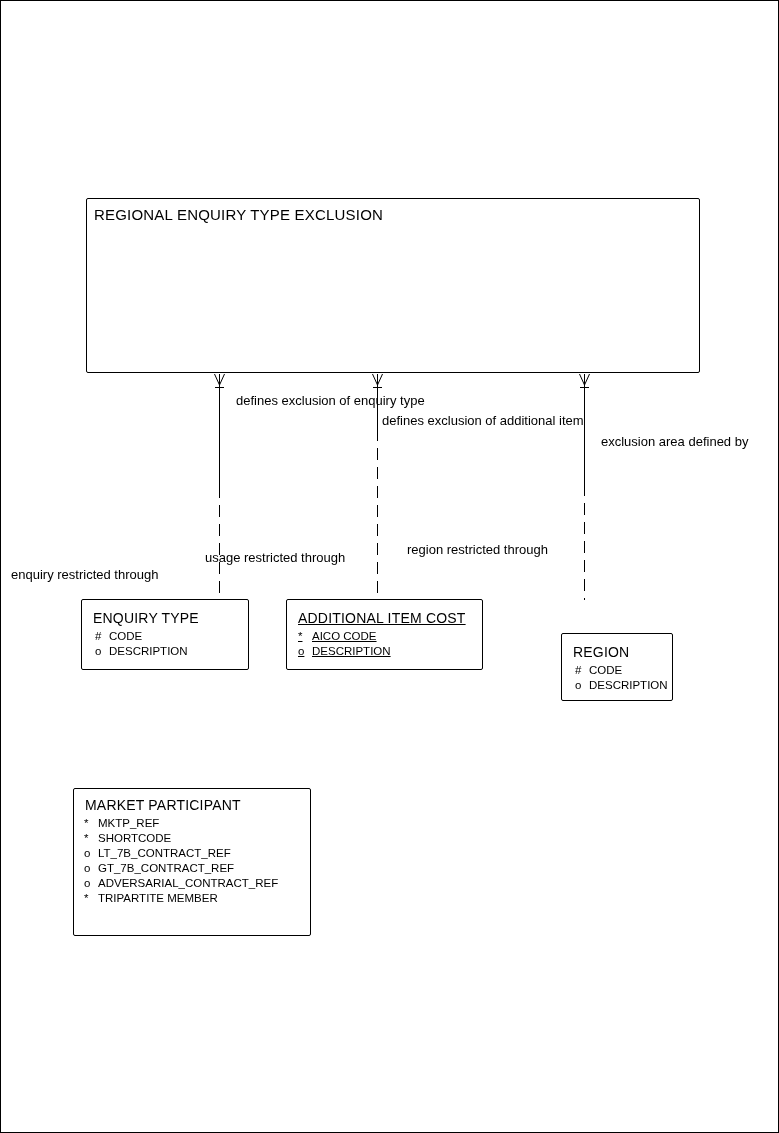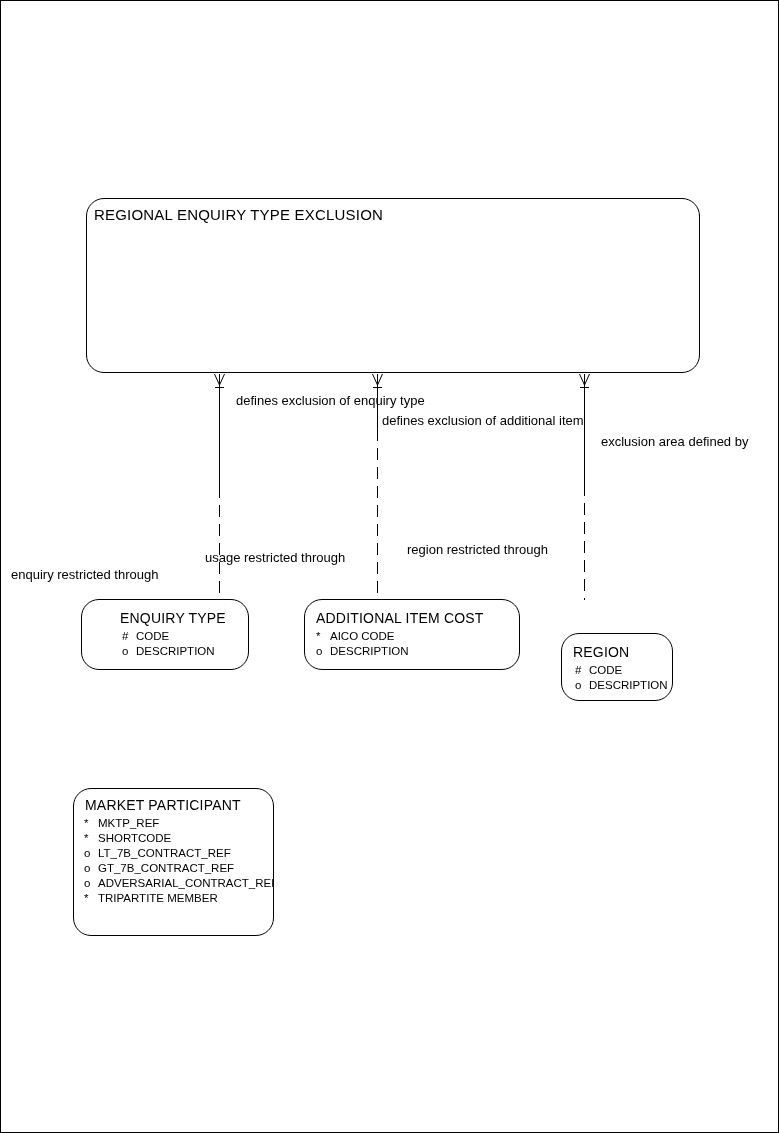--- a/index.html
+++ b/index.html
@@ -10,21 +10,21 @@
     border:1px solid #000;
     background:#fff;
     font-family:"Liberation Sans", sans-serif;
     color:#000;
     overflow:hidden;
   }
   .entity{
     position:absolute;
     box-sizing:border-box;
     border:1px solid #000;
-    border-radius:18px;
+    border-radius:2px;
     background:transparent;
     overflow:hidden;
     white-space:nowrap;
   }
   .entity-title{
     font-size:14px;
     line-height:16px;
     letter-spacing:0.2px;
   }
   #big-entity .entity-title{
@@ -100,35 +100,35 @@
     <div class="entity-title">REGIONAL ENQUIRY TYPE EXCLUSION</div>
   </div>
 
   <div class="rel-label" style="left:235px;top:393px;">defines exclusion of enquiry type</div>
   <div class="rel-label" style="left:381px;top:413px;">defines exclusion of additional item</div>
   <div class="rel-label" style="left:588px;top:434px;margin-left:12px;">exclusion area defined by</div>
   <div class="rel-label" style="left:196px;top:550px;margin-left:8px;">usage restricted through</div>
   <div class="rel-label" style="left:406px;top:542px;text-align:center;">region restricted through</div>
   <div class="rel-label" style="left:10px;top:567px;">enquiry restricted through</div>
 
-  <div class="entity" style="left:80px;top:598px;width:168px;height:71px;padding-left:27px;">
+  <div class="entity" style="left:80px;top:598px;width:168px;height:71px;">
     <div class="entity-title small-title">ENQUIRY TYPE</div>
     <div class="attr-list" style="padding-left:13px;">
       <div class="attr-row">
         <span class="attr-prefix">#</span>
         <span>CODE</span>
       </div>
       <div class="attr-row">
         <span class="attr-prefix">o</span>
         <span>DESCRIPTION</span>
       </div>
     </div>
   </div>
 
-  <div class="entity" style="left:303px;top:598px;width:216px;height:71px;">
+  <div class="entity" style="left:285px;top:598px;width:197px;height:71px;text-decoration:underline;">
     <div class="entity-title small-title">ADDITIONAL ITEM COST</div>
     <div class="attr-list" style="padding-left:11px;">
       <div class="attr-row">
         <span class="attr-prefix">*</span>
         <span>AICO CODE</span>
       </div>
       <div class="attr-row">
         <span class="attr-prefix">o</span>
         <span>DESCRIPTION</span>
       </div>
@@ -142,21 +142,21 @@
         <span class="attr-prefix">#</span>
         <span>CODE</span>
       </div>
       <div class="attr-row">
         <span class="attr-prefix">o</span>
         <span>DESCRIPTION</span>
       </div>
     </div>
   </div>
 
-  <div class="entity" style="left:72px;top:787px;width:201px;height:148px;">
+  <div class="entity" style="left:72px;top:787px;width:238px;height:148px;">
     <div class="entity-title small-title" style="padding:8px 0 0 11px;">MARKET PARTICIPANT</div>
     <div class="attr-list" style="padding-left:10px;">
       <div class="attr-row">
         <span class="attr-prefix">*</span>
         <span>MKTP_REF</span>
       </div>
       <div class="attr-row">
         <span class="attr-prefix">*</span>
         <span>SHORTCODE</span>
       </div>

